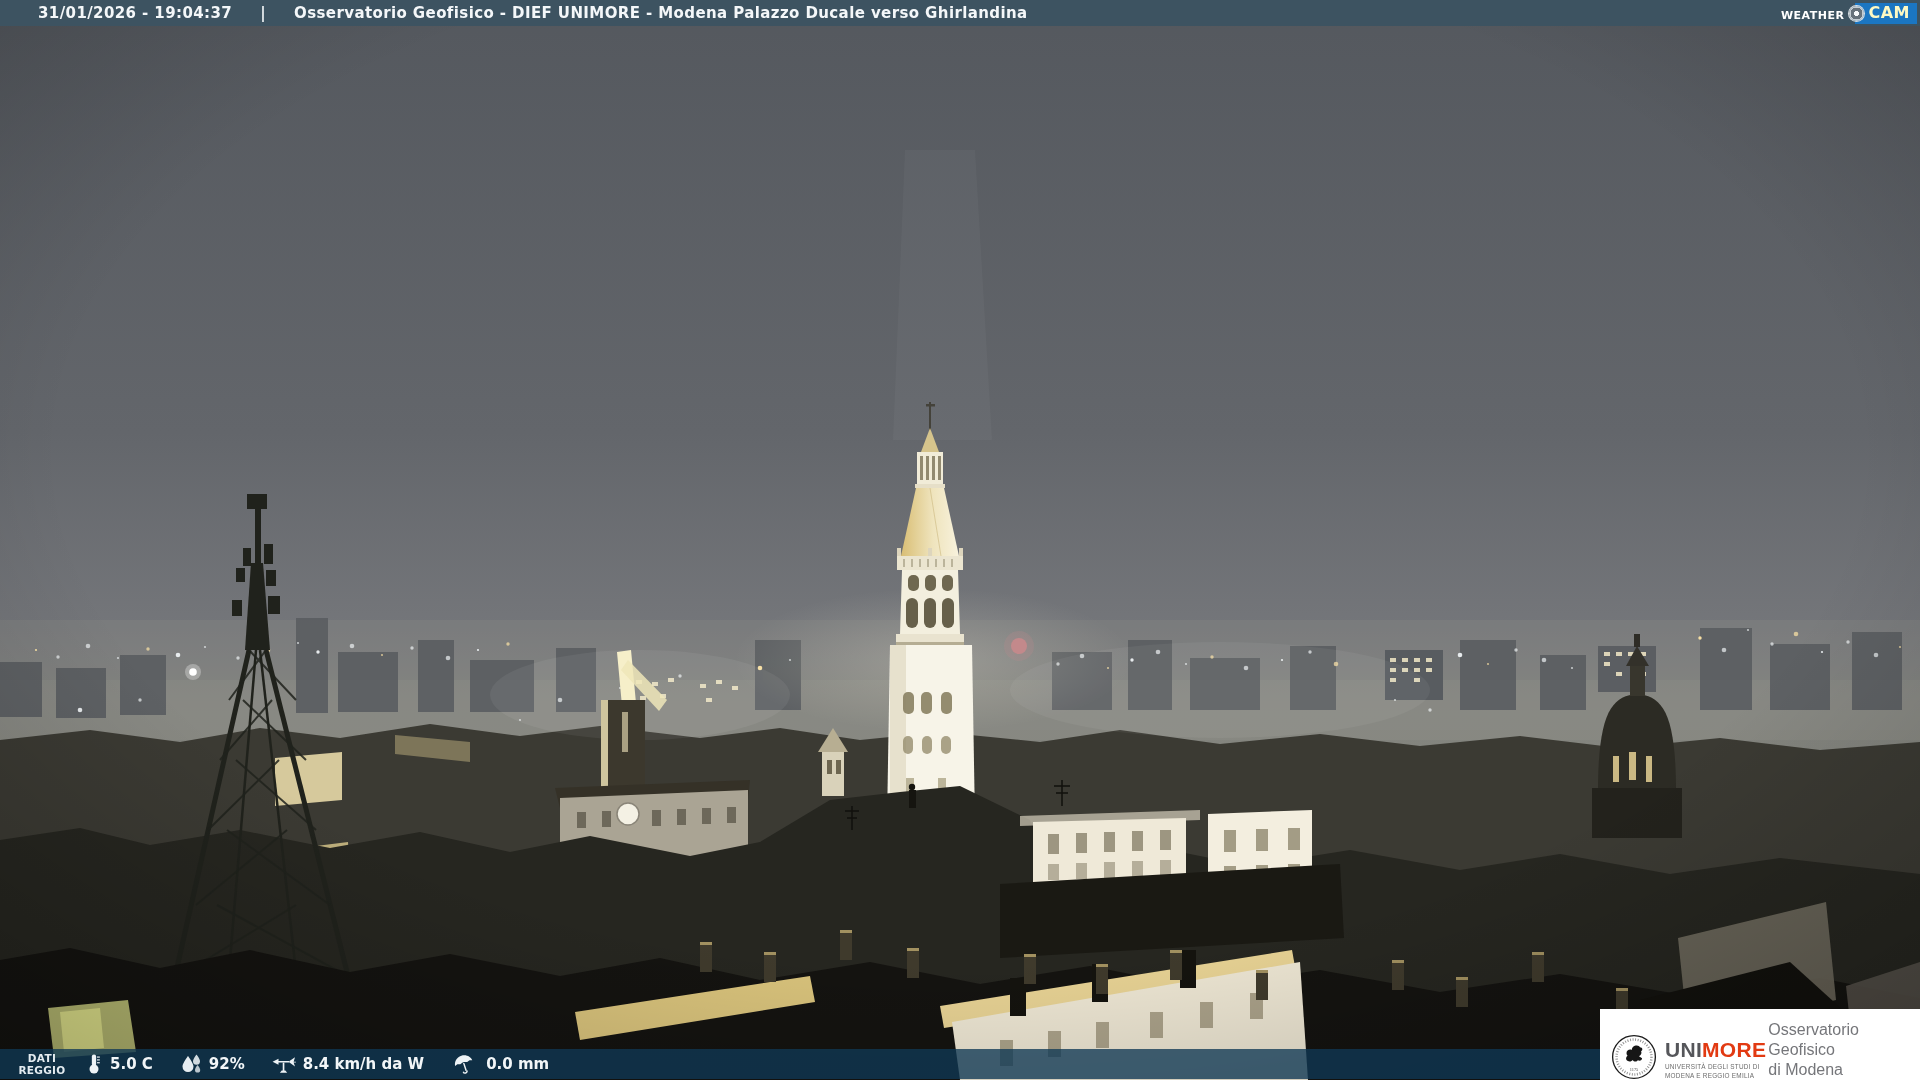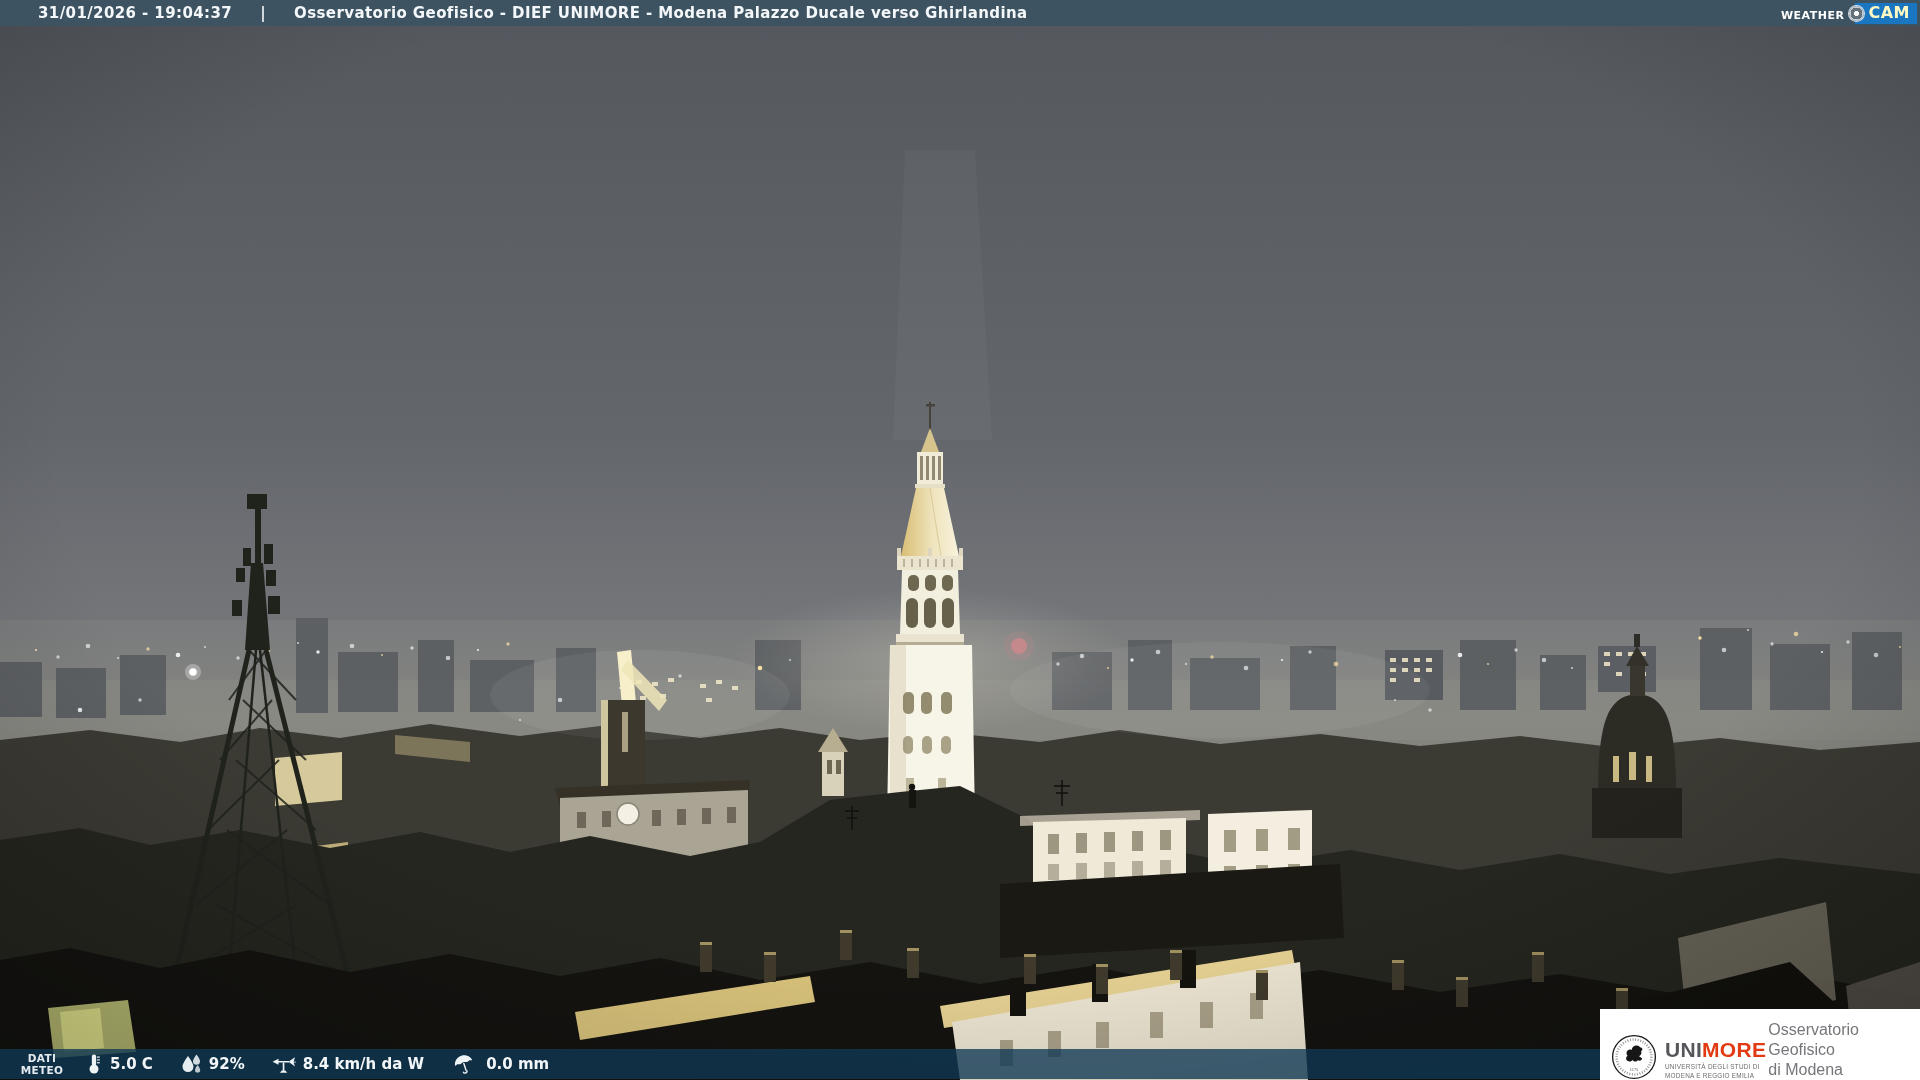--- a/index.html
+++ b/index.html
@@ -399,21 +399,21 @@
     <span id="wcam">
       <span class="weather">Weather</span>
       <span class="lens"></span>
       <span class="cambox">CAM</span>
     </span>
   </div>
 
   <div id="weatherbar">
     <div class="dati">
       <div>DATI</div>
-      <div>METEO</div>
+      <div>REGGIO</div>
     </div>
 
     <div class="reading" id="r-temp">
       <svg width="20" height="22" viewBox="0 0 24 26">
         <g fill="#eef3f6">
           <rect x="9.4" y="1.5" width="5.2" height="14" rx="2.6"></rect>
           <circle cx="12" cy="19" r="5.4"></circle>
           <rect x="15.6" y="4" width="3.4" height="1.4"></rect>
             <rect x="15.6" y="7.4" width="3.4" height="1.4"></rect>
             <rect x="15.6" y="10.8" width="3.4" height="1.4"></rect>

